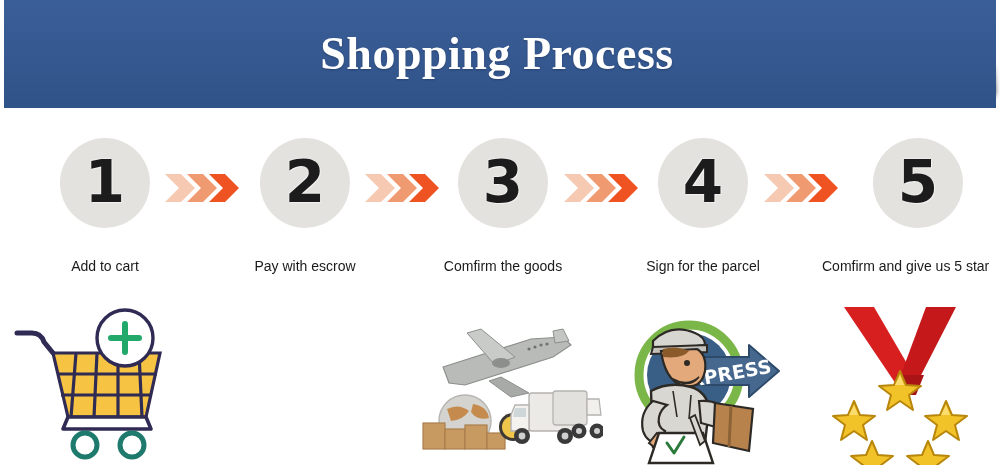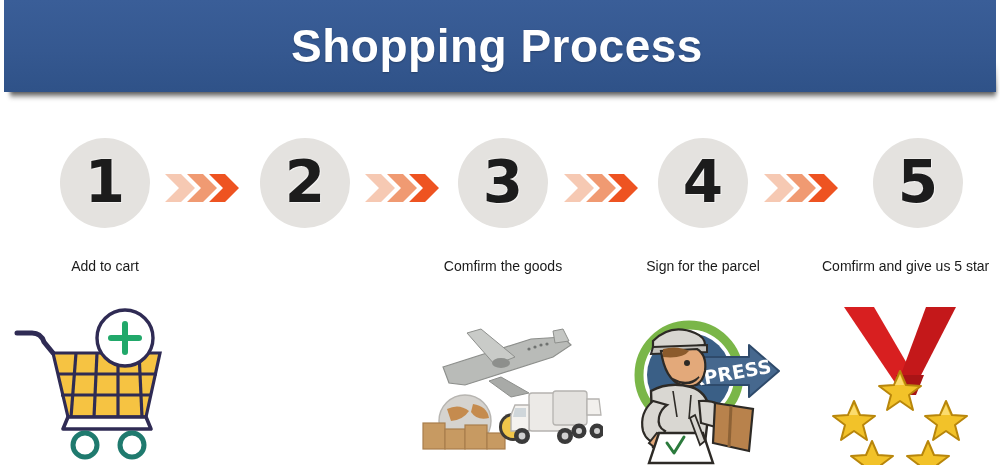--- a/index.html
+++ b/index.html
@@ -31,25 +31,26 @@
     width: 986px;
     height: 93px;
     background: linear-gradient(to bottom, rgba(60,60,60,0.0) 60%, rgba(40,40,40,0.85) 92%, rgba(255,255,255,0) 100%);
     filter: blur(2px);
   }
   .banner {
     position: absolute;
     left: 4px;
     top: 0px;
     width: 992px;
-    height: 92px;
+    height: 108px;
     background: linear-gradient(to bottom, #3a5e98 0%, #355890 55%, #2f5288 100%);
     display: flex;
     align-items: center;
     justify-content: center;
+    font-family: Liberation Serif, serif;
   }
   .banner-title {
     color: #ffffff;
     font-size: 46px;
     font-weight: bold;
     letter-spacing: 0.5px;
     line-height: 1;
     padding-right: 6px;
     text-shadow: 0 1px 2px rgba(0,0,0,0.25);
     white-space: nowrap;
@@ -195,20 +196,21 @@
       <path d="M2 6 L18 6 L32 20 L18 34 L2 34 L16 20 Z" fill="#f6c9b3"></path>
       <path d="M24 6 L40 6 L54 20 L40 34 L24 34 L38 20 Z" fill="#f09a72"></path>
       <path d="M46 6 L62 6 L76 20 L62 34 L46 34 L60 20 Z" fill="#ee5321"></path>
     </svg>
   </div>
 
   <div class="step step-1">
     <div class="circle">
       <span class="circle-num">2</span>
     </div>
+    <div class="step-label">Pay with escrow</div>
   </div>
 
   <div class="arrows arrows-1">
     <svg class="icon-svg" viewBox="0 0 80 40" xmlns="http://www.w3.org/2000/svg">
       <path d="M2 6 L18 6 L32 20 L18 34 L2 34 L16 20 Z" fill="#f6c9b3"></path>
       <path d="M24 6 L40 6 L54 20 L40 34 L24 34 L38 20 Z" fill="#f09a72"></path>
       <path d="M46 6 L62 6 L76 20 L62 34 L46 34 L60 20 Z" fill="#ee5321"></path>
     </svg>
   </div>
 

